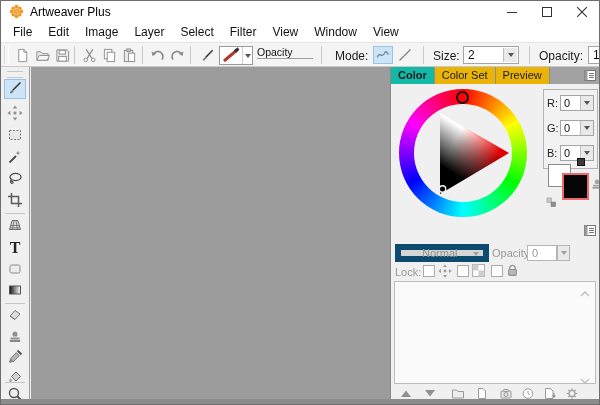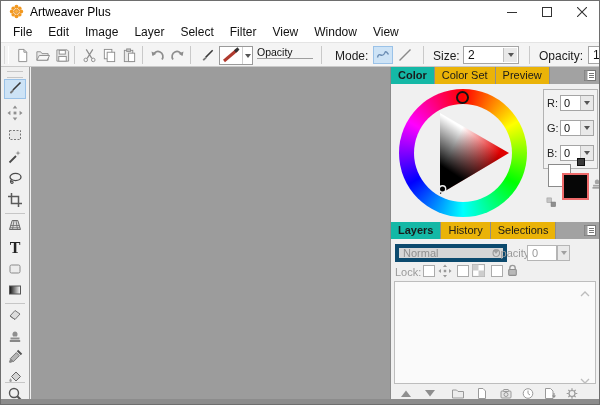--- a/index.html
+++ b/index.html
@@ -49,21 +49,21 @@
   .ring{position:absolute;inset:0;border-radius:50%;background:conic-gradient(from 0deg,#ff0000,#ffff00 60deg,#00ff00 120deg,#00ffff 180deg,#0000ff 240deg,#ff00ff 300deg,#ff0000 360deg);}
   .hole{position:absolute;inset:15px;border-radius:50%;background:#f0f0f0;}
   .huemark{position:absolute;left:57px;top:2px;width:9px;height:9px;border:2.4px solid #141414;border-radius:50%;}
   .rgbbox{position:absolute;left:152px;top:22px;width:53px;height:78px;border:1px solid #b3b3b3;background:#f2f2f2;}
   .rgbrow{position:absolute;left:3px;width:48px;height:17px;}
   .rgblabel{position:absolute;left:0;top:2px;font-size:11px;color:#222;}
   .rgbfield{position:absolute;left:13px;top:0;width:34px;height:16px;background:#fff;border:1px solid #a5a5a5;box-sizing:border-box;font-size:11px;padding-left:3px;line-height:14px;color:#111;}
   .rgbfield .arrowbtn{position:absolute;right:0px;top:0px;bottom:0px;width:12px;background:#e9e9e9;border-left:1px solid #bfbfbf;display:flex;align-items:center;justify-content:center;}
   .swatch{position:absolute;box-sizing:border-box;}
   
-  .blendcombo{position:absolute;left:4px;top:177px;width:112px;height:18px;background:#d6d6d6;border:4px solid #0c4a6e;box-sizing:border-box;font-size:11px;color:#909090;display:flex;align-items:center;padding-left:4px;}
+  .blendcombo{position:absolute;left:4px;top:177px;width:94px;height:18px;background:#d6d6d6;border:6px solid #0c4a6e;box-sizing:border-box;font-size:11px;color:#909090;display:flex;align-items:center;padding-left:21px;}
   .blendcombo .chev{position:absolute;right:4px;top:6px;}
   .tri-down.dis{border-top-color:#a0a0a0;}
   .dislabel{position:absolute;font-size:11px;color:#9a9a9a;}
   .opfield{position:absolute;left:136px;top:178px;width:30px;height:16px;background:#fff;border:1px solid #b5b5b5;box-sizing:border-box;font-size:11px;color:#9a9a9a;padding-left:4px;line-height:14px;}
   .oparrow{position:absolute;left:166px;top:178px;width:13px;height:16px;background:#e9e9e9;border:1px solid #b5b5b5;box-sizing:border-box;display:flex;align-items:center;justify-content:center;}
   .lockcb{position:absolute;top:198px;width:12px;height:12px;background:#fff;border:1px solid #ababab;box-sizing:border-box;}
   .lockicon{position:absolute;top:197px;width:14px;height:14px;}
   .layerlist{position:absolute;left:3px;top:214px;width:202px;height:103px;background:#fafafa;border:1px solid #bdbdbd;box-sizing:border-box;}
   .scrollchev{position:absolute;right:5px;width:10px;height:6px;}
   .lbar-icon{position:absolute;top:320px;width:14px;height:13px;}
@@ -386,25 +386,20 @@
     <span class="abs" style="left:199px;top:109px"><svg viewBox="0 0 16 16" width="14" height="15" fill="#a5a5a5">
           <path d="M6.2 8.5C4.8 6.8 5.4 3.5 8 3.5s3.2 3.3 1.8 5z"></path>
           <path d="M3.5 9.5h9v2h-9z"></path>
           <rect x="2.8" y="12.2" width="10.4" height="1.6" fill="#8f8f8f"></rect>
         </svg></span>
     <span class="abs" style="left:155px;top:130px"><svg viewBox="0 0 12 12" width="11" height="11">
           <rect x="1" y="1" width="5" height="5" fill="#c5c5c5" stroke="#9a9a9a" stroke-width=".6"></rect>
           <rect x="5.5" y="5.5" width="5" height="5" fill="#8f8f8f" stroke="#777" stroke-width=".6"></rect>
         </svg></span>
 
-    <div class="tabrow" style="top:155px">
-      <span class="tab active">Layers</span>
-      <span class="tab">History</span>
-      <span class="tab">Selections</span>
-    </div>
     <span class="panelmenu" style="top:158px"><svg viewBox="0 0 12 11" width="12" height="11">
           <rect x=".5" y=".5" width="11" height="10" fill="#fff" stroke="#777"></rect>
           <rect x=".5" y=".5" width="3" height="10" fill="#9a9a9a"></rect>
           <path d="M5 3.5h5M5 5.5h5M5 7.5h5" stroke="#777" stroke-width="1"></path>
         </svg></span>
 
     <div class="blendcombo">
       <span>Normal</span>
       <span class="chev"><span class="tri-down dis"></span></span>
     </div>

